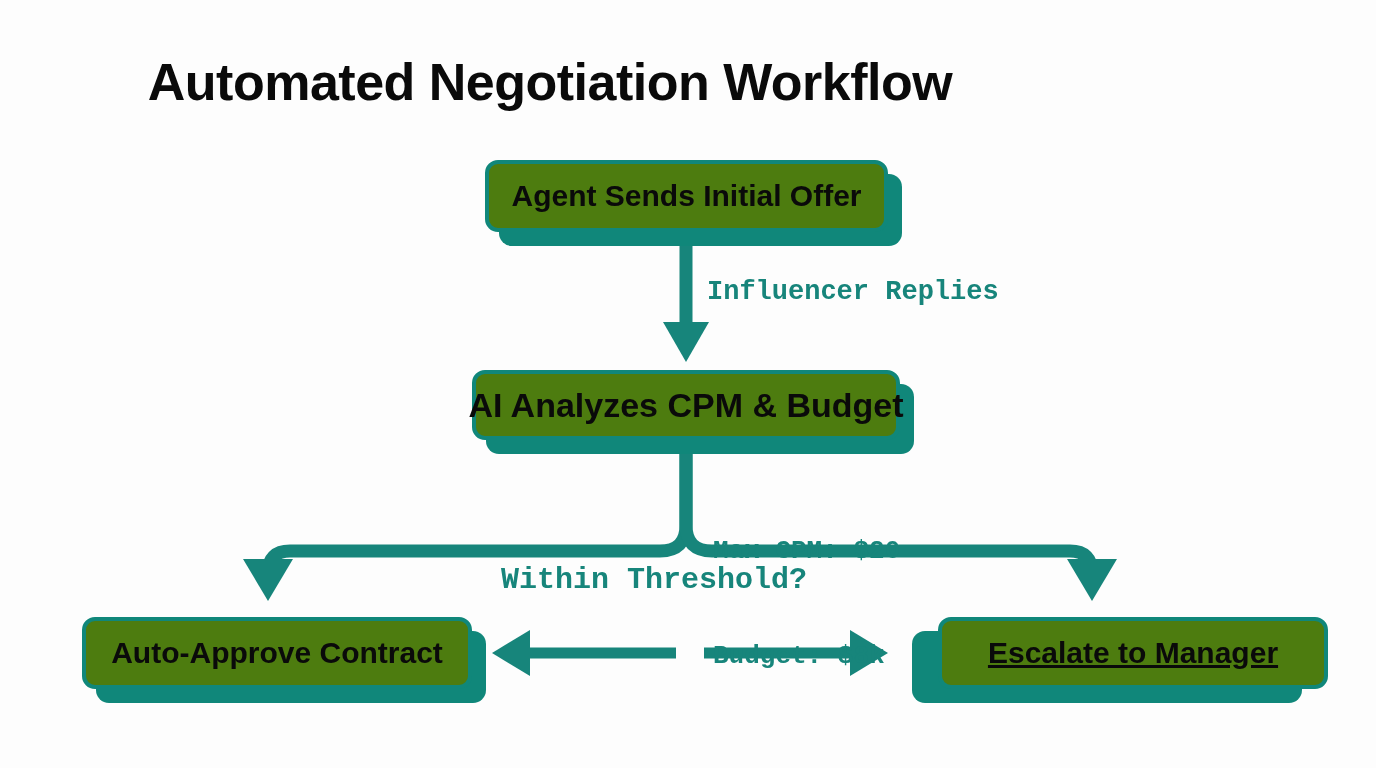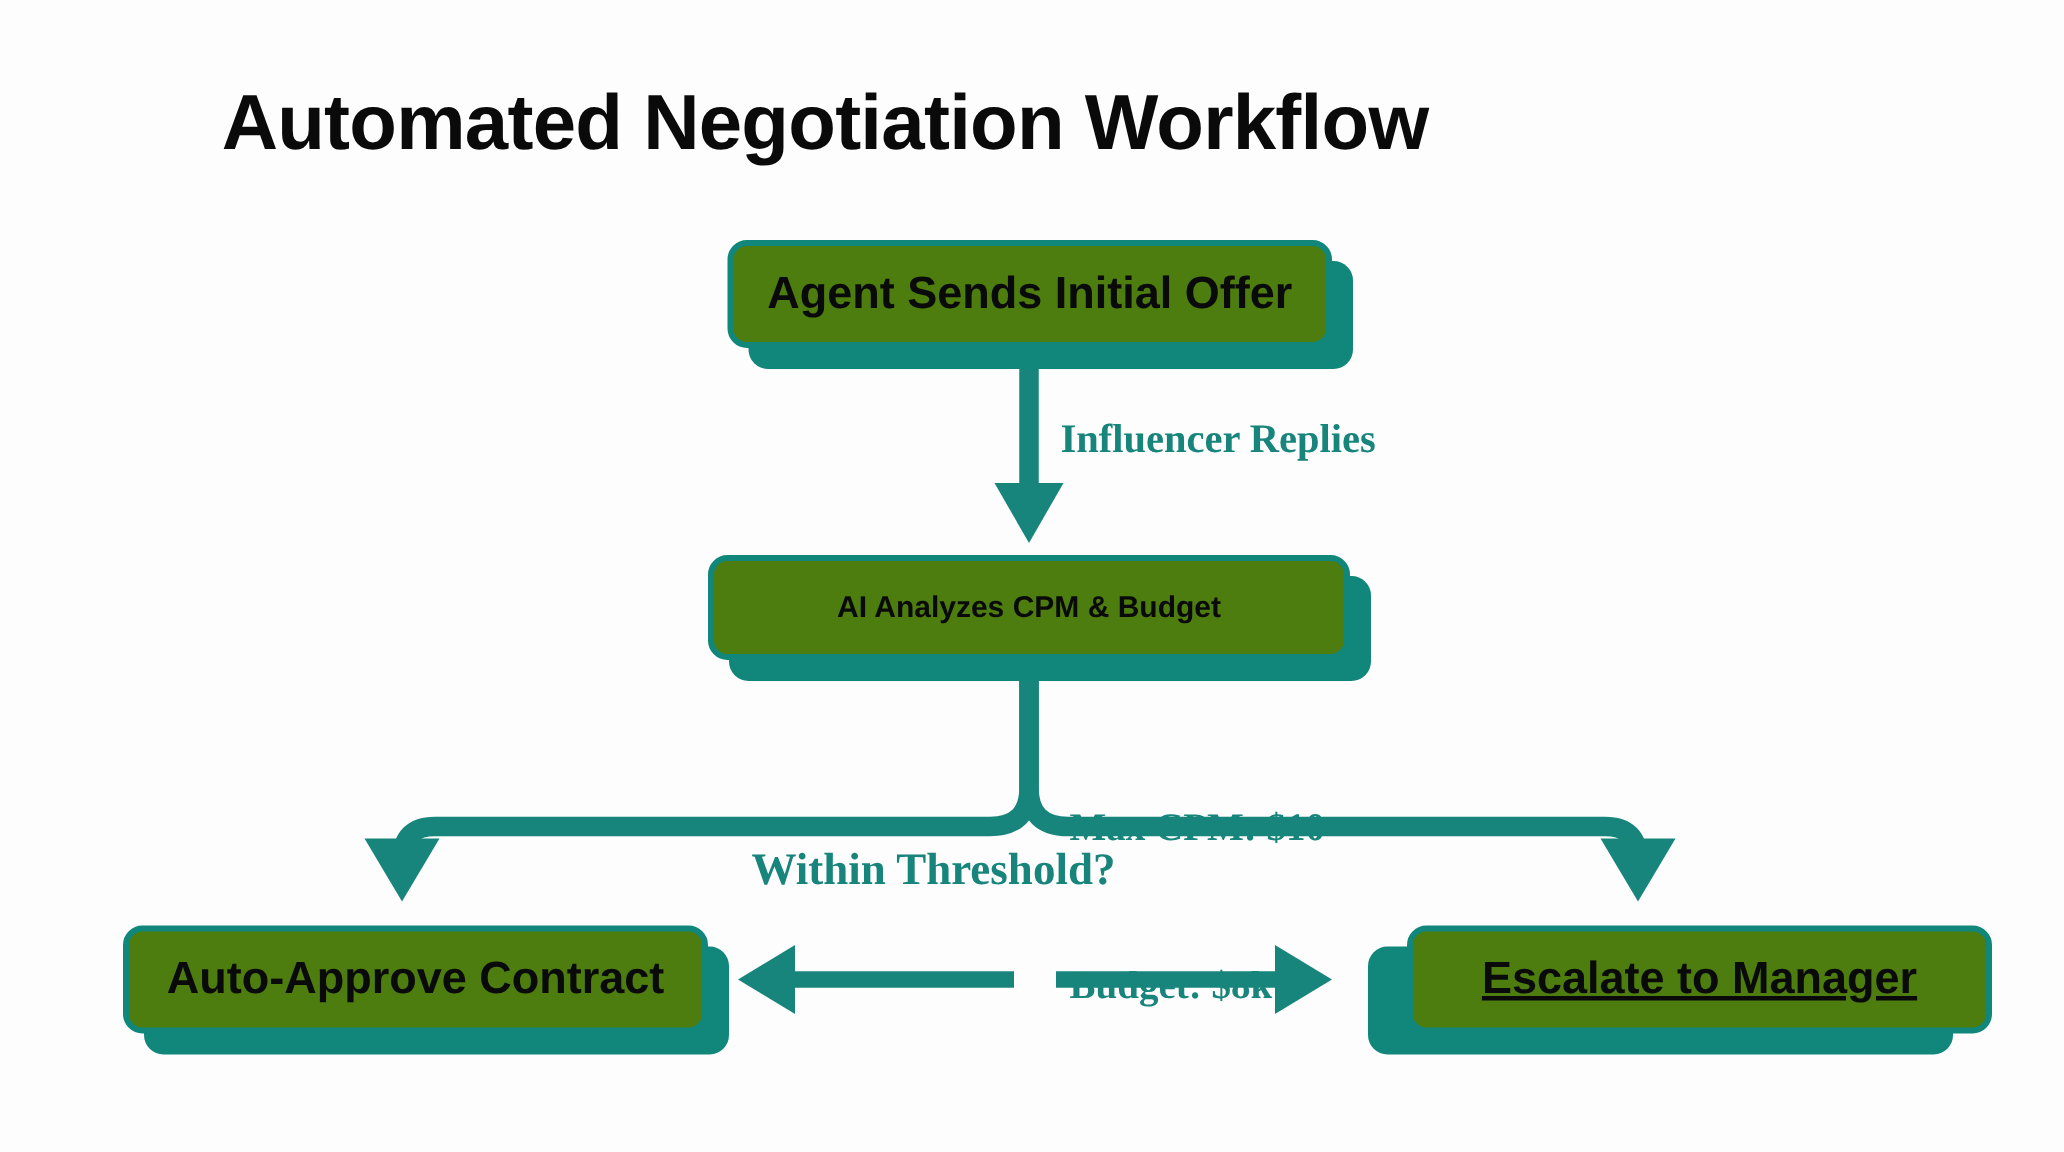--- a/index.html
+++ b/index.html
@@ -51,33 +51,33 @@
   }
   .node-shadow {
     position: absolute;
     background: #10877a;
     border-radius: 13px;
     z-index: 2;
   }
   .edge-label {
     position: absolute;
     color: #17857b;
-    font-family: Liberation Serif, serif;
+    font-family: Liberation Mono, monospace;
     white-space: pre;
     z-index: 4;
   }
   .edge-label.plain { font-weight: bold; font-size: 27px; }
   .edge-label.branch { font-weight: bold; font-size: 30px; }
   .edge-label.multi { font-weight: bold; font-size: 26px; line-height: 35px; }
 
   
   #node-start   { left: 485px; top: 160px; width: 403px; height: 72px; font-size: 30px; }
   #node-start-s { left: 499px; top: 174px; width: 403px; height: 72px; }
 
-  #node-analyze   { left: 472px; top: 370px; width: 428px; height: 70px; font-size: 20px; }
+  #node-analyze   { left: 472px; top: 370px; width: 428px; height: 70px; font-size: 34px; }
   #node-analyze-s { left: 486px; top: 384px; width: 428px; height: 70px; }
 
   #node-approve   { left: 82px; top: 617px; width: 390px; height: 72px; font-size: 30px; }
   #node-approve-s { left: 96px; top: 631px; width: 390px; height: 72px; }
 
   #node-escalate   { left: 938px; top: 617px; width: 390px; height: 72px; font-size: 30px; text-decoration: underline; }
   #node-escalate-s { left: 912px; top: 631px; width: 390px; height: 72px; }
 
   #label-influencer { left: 707px; top: 277px; }
   #label-thresholds { left: 713px; top: 464px; }
@@ -125,17 +125,17 @@
 <div class="node-shadow" id="node-escalate-s"></div>
 
 <div class="node" id="node-start">Agent Sends Initial Offer</div>
 <div class="node" id="node-analyze">AI Analyzes CPM &amp; Budget</div>
 <div class="node" id="node-approve">Auto-Approve Contract</div>
 <div class="node" id="node-escalate">Escalate to Manager</div>
 
 <div class="edge-label plain" id="label-influencer">Influencer Replies</div>
 
 <div class="edge-label multi" id="label-thresholds">
-  <div>Max CPM: $10</div>
+  <div>Max CPM: $20</div>
   <div>Budget: $8k</div>
 </div>
 
 <div class="edge-label branch" id="label-branch">Within Threshold?</div>
 
 </body></html>

